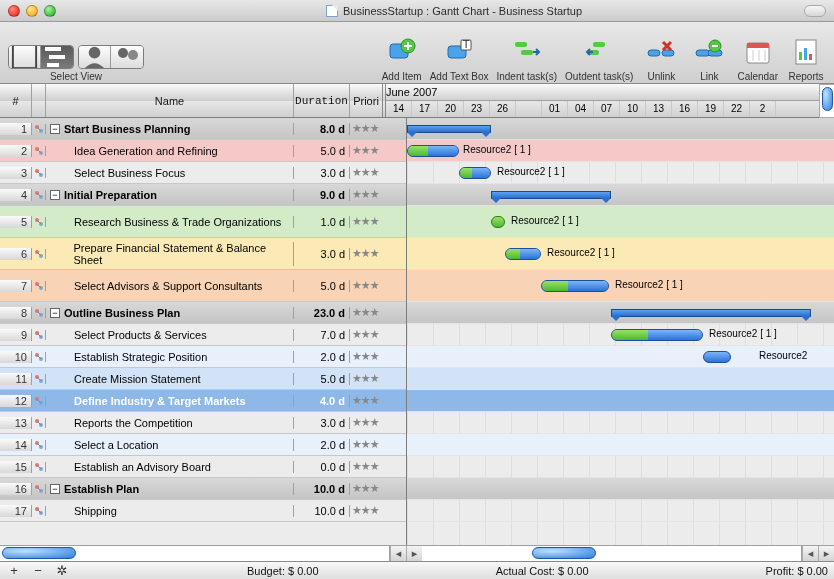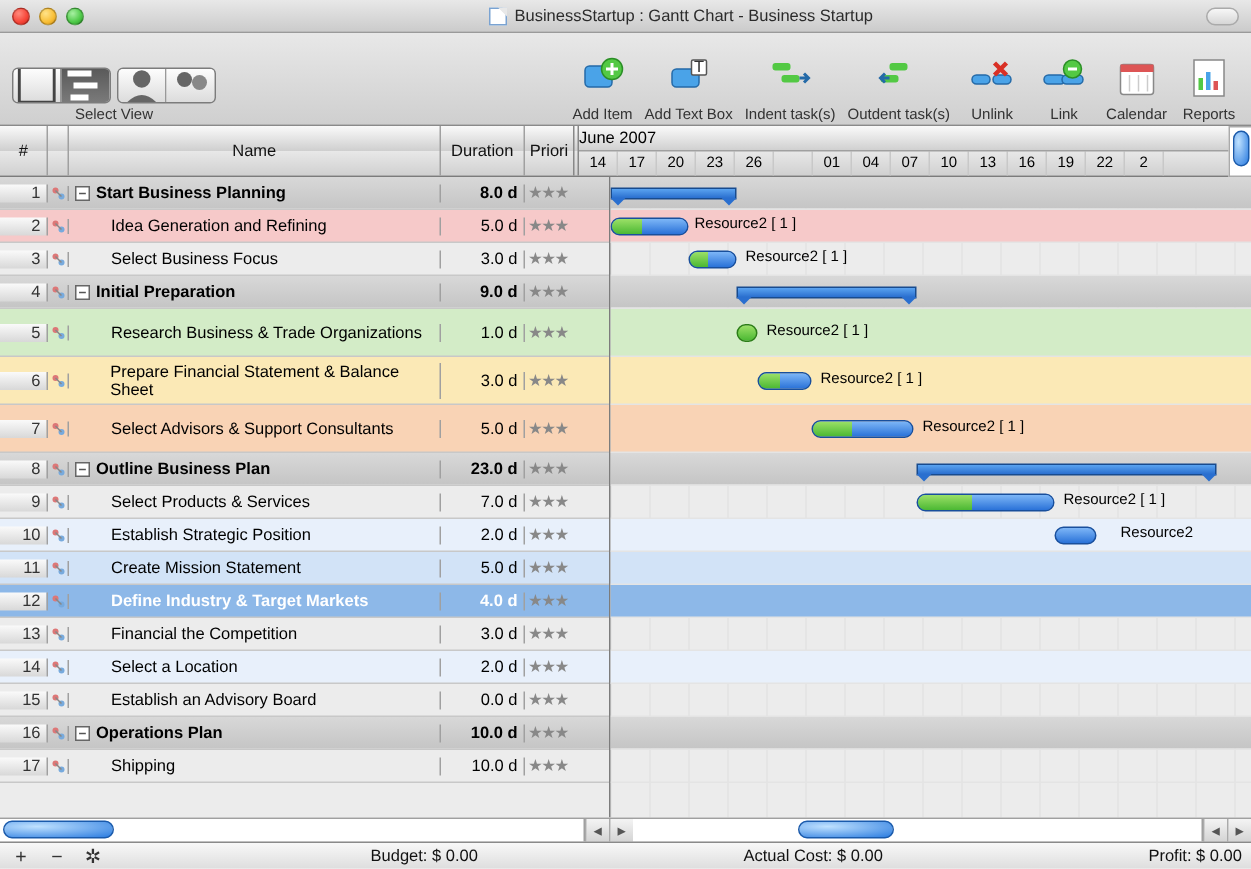--- a/index.html
+++ b/index.html
@@ -29,21 +29,21 @@
     .seg-btn.active { background: linear-gradient(#5a5a5a, #7a7a7a); }
     .tb-icon { display:flex; align-items:center; justify-content:center; width: 40px; height: 34px; }
     .tb-icon svg { width: 32px; height: 32px; }
 
     
     .header-row { display: flex; height: 34px; border-bottom: 1px solid #7c7c7c; background: linear-gradient(#fafafa, #cfcfcf 50%, #e8e8e8 51%, #d0d0d0); }
     .col { border-right: 1px solid #a0a0a0; display: flex; align-items: center; justify-content: center; color: #111; font-size: 11px; }
     .col-num { width: 32px; }
     .col-flag { width: 14px; }
     .col-name { width: 248px; }
-    .col-dur { width: 56px; }
+    .col-dur { width: 56px; font-family: Liberation Mono, monospace; }
     .col-pri { width: 36px; }
 
     
     .time-hdr { flex: 1; display: flex; flex-direction: column; }
     .month-row { height: 17px; border-bottom: 1px solid #a0a0a0; display:flex; align-items:center; justify-content:flex-start; position: relative; }
     .vscroll-top { position:absolute; right:-2px; top:0; width:17px; height:34px; background:#fff; border:1px solid #aaa; display:flex; align-items:flex-start; justify-content:center; padding-top:2px; }
     .vscroll-thumb { width: 11px; height: 24px; border-radius: 6px; background: radial-gradient(ellipse at 30% 30%, #bfe1ff, #2b7ce0); border:1px solid #1a5aab; }
     .day-row { height: 17px; display: flex; }
     .day-cell { flex: 0 0 26px; display:flex; align-items:center; justify-content:center; font-size:10px; border-right:1px solid #c8c8c8; }
 
@@ -525,21 +525,21 @@
         <div class="cell-num">13</div>
         <div class="cell-flag">
           <svg class="flag-node" viewBox="0 0 10 10">
             <circle cx="3" cy="3" r="2" fill="#d77"></circle>
             <circle cx="7" cy="7" r="2" fill="#7ad"></circle>
             <line x1="3" y1="3" x2="7" y2="7" stroke="#888"></line>
           </svg>
         </div>
         <div class="cell-name">
           <span class="indent" style="width:24px"></span>
-          <span>Financial the Competition</span>
+          <span>Reports the Competition</span>
         </div>
         <div class="cell-dur">3.0 d</div>
         <div class="cell-pri">
           <span class="stars">★★★</span>
         </div>
       </div>
       <div class="row bg-altblue">
         <div class="cell-num">14</div>
         <div class="cell-flag">
           <svg class="flag-node" viewBox="0 0 10 10">
@@ -580,21 +580,21 @@
         <div class="cell-flag">
           <svg class="flag-node" viewBox="0 0 10 10">
             <circle cx="3" cy="3" r="2" fill="#d77"></circle>
             <circle cx="7" cy="7" r="2" fill="#7ad"></circle>
             <line x1="3" y1="3" x2="7" y2="7" stroke="#888"></line>
           </svg>
         </div>
         <div class="cell-name">
           <span class="disclosure">−</span>
           <span class="indent" style="width:0px"></span>
-          <span>Operations Plan</span>
+          <span>Establish Plan</span>
         </div>
         <div class="cell-dur">10.0 d</div>
         <div class="cell-pri">
           <span class="stars">★★★</span>
         </div>
       </div>
       <div class="row ">
         <div class="cell-num">17</div>
         <div class="cell-flag">
           <svg class="flag-node" viewBox="0 0 10 10">
@@ -659,21 +659,21 @@
         </div>
         <div class="gantt-row ">
           <div class="bar split task" style="left: 204px; width: 92px;">
             <div class="p1"></div>
             <div class="p2"></div>
           </div>
           <div class="res-label" style="left: 302px;">Resource2 [ 1 ]</div>
         </div>
         <div class="gantt-row bg-altblue">
           <div class="bar task" style="left: 296px; width: 28px;"></div>
-          <div class="res-label" style="left: 340px;">Resource2</div>
+          <div class="res-label" style="left: 352px;">Resource2</div>
         </div>
         <div class="gantt-row bg-ltblue"></div>
         <div class="gantt-row bg-blue"></div>
         <div class="gantt-row "></div>
         <div class="gantt-row bg-altblue"></div>
         <div class="gantt-row "></div>
         <div class="gantt-row summary "></div>
         <div class="gantt-row "></div>
       </div>
   </div>

